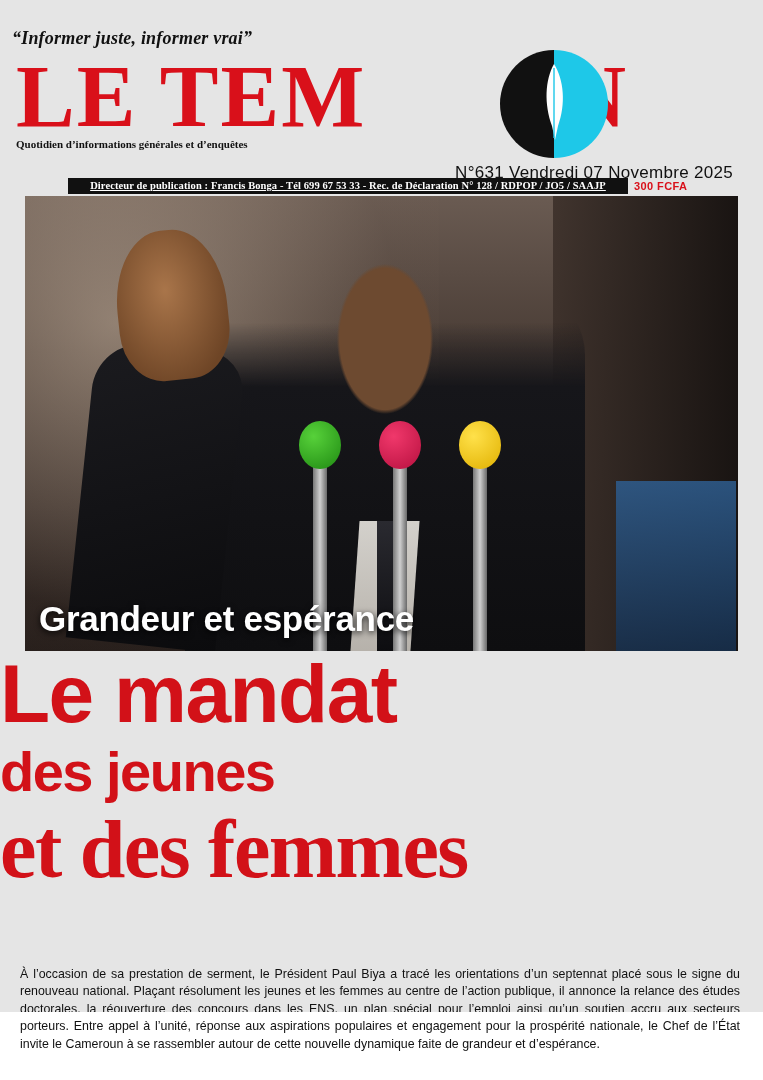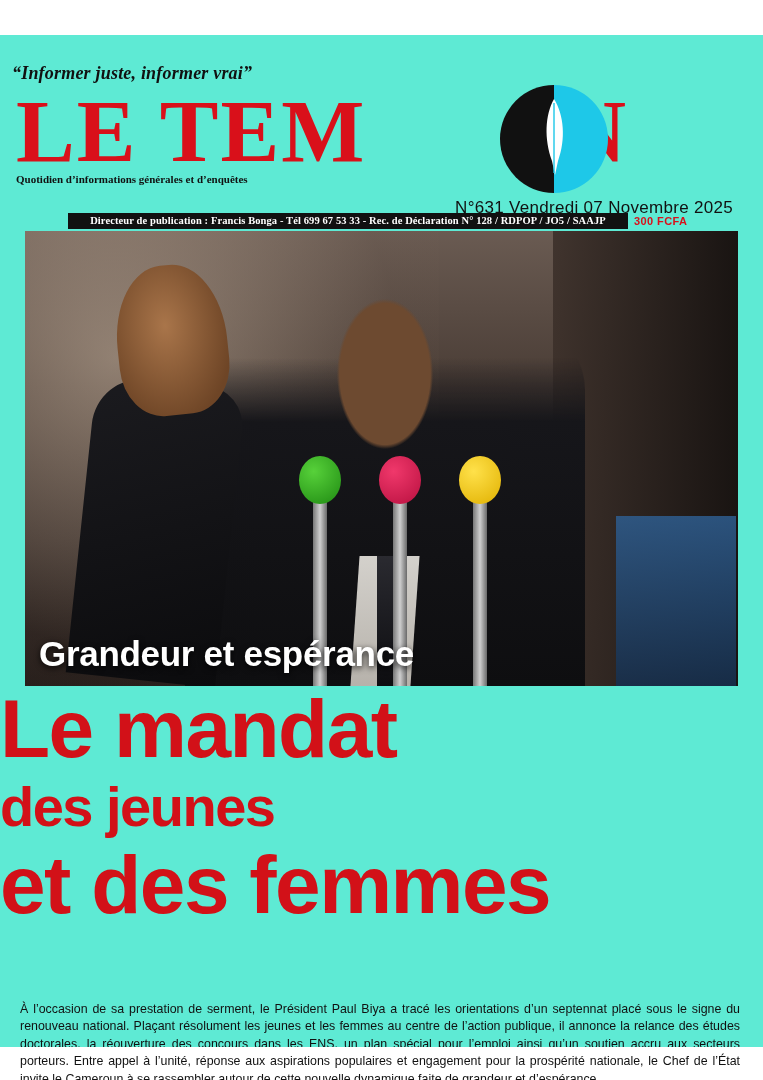--- a/index.html
+++ b/index.html
@@ -10,23 +10,22 @@
   body {
     width: 763px;
     height: 1080px;
     font-family: "Liberation Serif", serif;
     overflow: hidden;
   }
   .page {
     position: relative;
     width: 763px;
     height: 1016px;
-    background: #5eead4;
+    background: #e5e5e5;
     box-sizing: border-box;
-    margin-top: 35px;
   }
 
   
   .slogan {
     position: absolute;
     top: 28px;
     left: 12px;
     font-family: "Liberation Serif", serif;
     font-weight: bold;
     font-style: italic;
@@ -112,20 +111,21 @@
     width: 560px;
     height: 16px;
     background: #111111;
     color: #ffffff;
     font-family: "Liberation Serif", serif;
     font-weight: bold;
     font-size: 10.5px;
     line-height: 16px;
     text-align: center;
     letter-spacing: 0.1px;
+    text-decoration: underline;
   }
   .price {
     position: absolute;
     top: 180px;
     left: 634px;
     color: #d9101a;
     font-family: "Liberation Sans", sans-serif;
     font-weight: bold;
     font-size: 11px;
     letter-spacing: 0.4px;
@@ -236,21 +236,21 @@
     top: 655px;
     left: 0;
     width: 763px;
     font-family: "Liberation Sans", sans-serif;
     font-weight: bold;
     color: #d21118;
     letter-spacing: -1.5px;
   }
   .headline .l1 { font-size: 82px; line-height: 78px; }
   .headline .l2 { font-size: 56px; line-height: 78px; }
-  .headline .l3 { font-size: 82px; line-height: 78px; }
+  .headline .l3 { font-size: 82px; line-height: 78px; font-family: Liberation Serif, serif; }
 
   
   .chapeau {
     position: absolute;
     left: 20px;
     top: 966px;
     width: 720px;
     font-family: "Liberation Sans", sans-serif;
     font-size: 12.4px;
     line-height: 17.4px;

